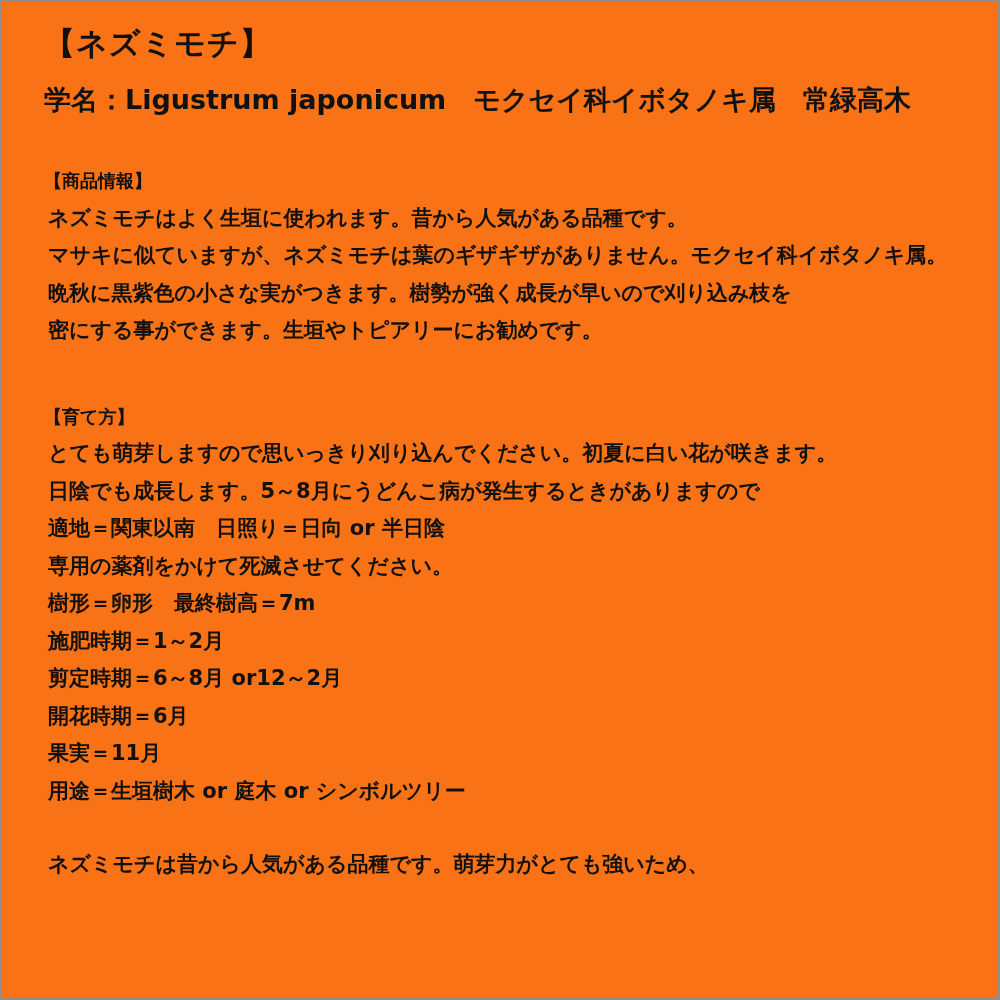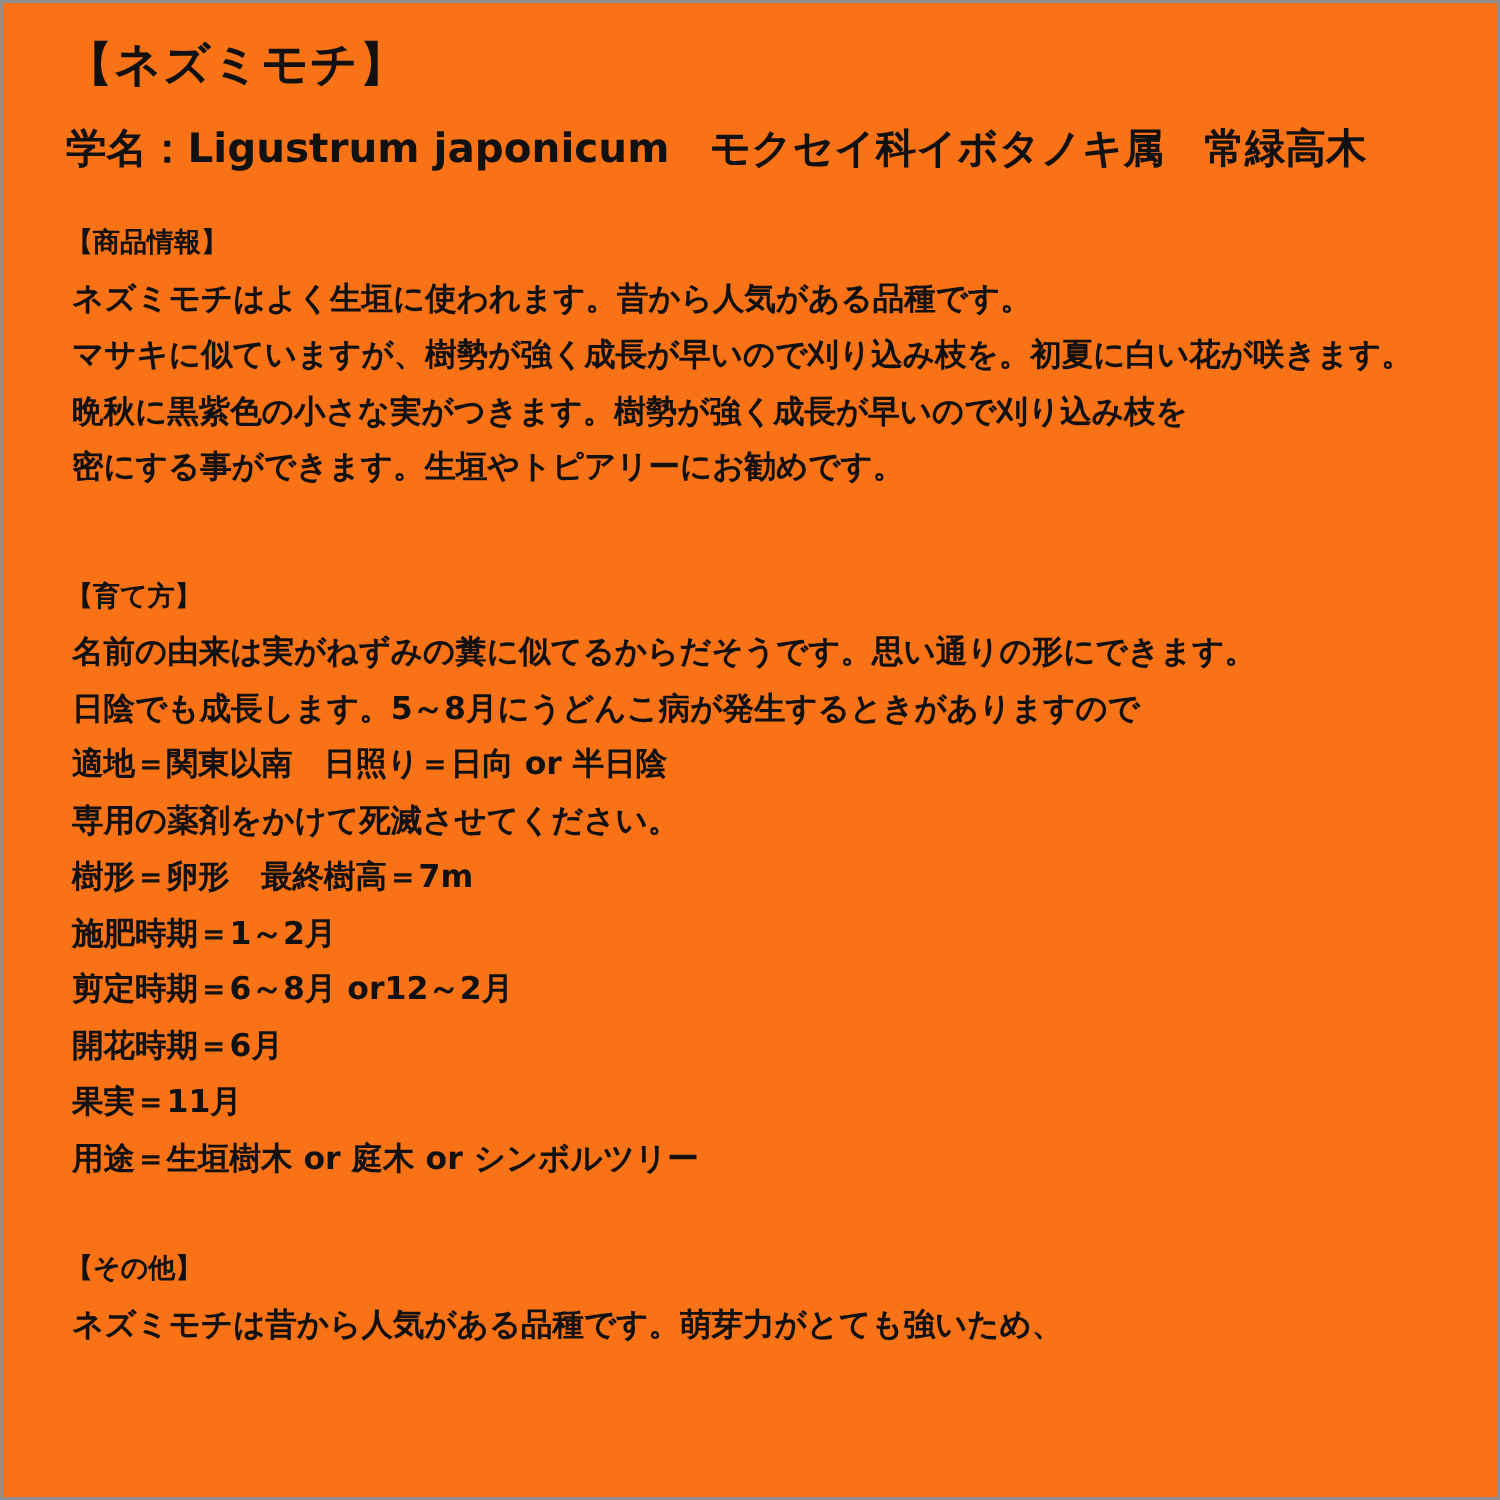--- a/index.html
+++ b/index.html
@@ -29,21 +29,21 @@
   }
   .subtitle {
     margin: 25px 0 0 0;
     font-size: 27px;
     line-height: 26px;
     white-space: nowrap;
   }
   .section {
     margin: 0;
   }
-  .section-product-info { margin-top: 30px; }
+  .section-product-info { margin-top: 49px; }
   .section-care        { margin-top: 48px; }
   .section-other       { margin-top: 36px; }
   .section-heading {
     font-size: 18px;
     line-height: 37.5px;
     margin: 0;
     white-space: nowrap;
   }
   .body-line {
     font-size: 21px;
@@ -58,37 +58,36 @@
 
 <div class="page">
 
   <h1 class="title">【ネズミモチ】</h1>
 
   <p class="subtitle">学名：Ligustrum japonicum　モクセイ科イボタノキ属　常緑高木</p>
 
   <div class="section section-product-info">
     <h2 class="section-heading">【商品情報】</h2>
     <p class="body-line">ネズミモチはよく生垣に使われます。昔から人気がある品種です。</p>
-    <p class="body-line">マサキに似ていますが、樹勢が強く成長が早いので刈り込み枝を。初夏に白い花が咲きます。</p>
+    <p class="body-line">マサキに似ていますが、ネズミモチは葉のギザギザがありません。モクセイ科イボタノキ属。</p>
     <p class="body-line">晩秋に黒紫色の小さな実がつきます。樹勢が強く成長が早いので刈り込み枝を</p>
     <p class="body-line">密にする事ができます。生垣やトピアリーにお勧めです。</p>
   </div>
 
   <div class="section section-care">
     <h2 class="section-heading">【育て方】</h2>
-    <p class="body-line">名前の由来は実がねずみの糞に似てるからだそうです。思い通りの形にできます。</p>
+    <p class="body-line">とても萌芽しますので思いっきり刈り込んでください。初夏に白い花が咲きます。</p>
     <p class="body-line">日陰でも成長します。5～8月にうどんこ病が発生するときがありますので</p>
     <p class="body-line">適地＝関東以南　日照り＝日向 or 半日陰</p>
     <p class="body-line">専用の薬剤をかけて死滅させてください。</p>
     <p class="body-line">樹形＝卵形　最終樹高＝7m</p>
     <p class="body-line">施肥時期＝1～2月</p>
     <p class="body-line">剪定時期＝6～8月 or12～2月</p>
     <p class="body-line">開花時期＝6月</p>
     <p class="body-line">果実＝11月</p>
     <p class="body-line">用途＝生垣樹木 or 庭木 or シンボルツリー</p>
   </div>
 
   <div class="section section-other">
-    <h2 class="section-heading">【その他】</h2>
     <p class="body-line">ネズミモチは昔から人気がある品種です。萌芽力がとても強いため、</p>
   </div>
 
 </div>
 
 </body></html>

